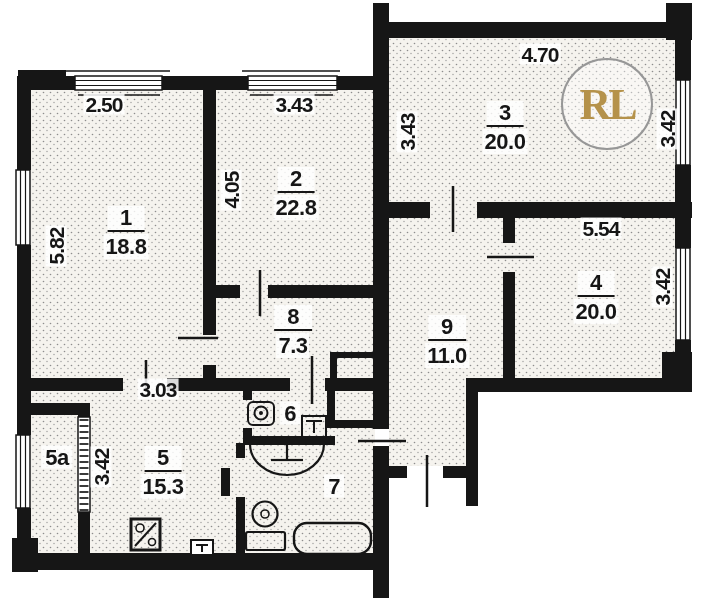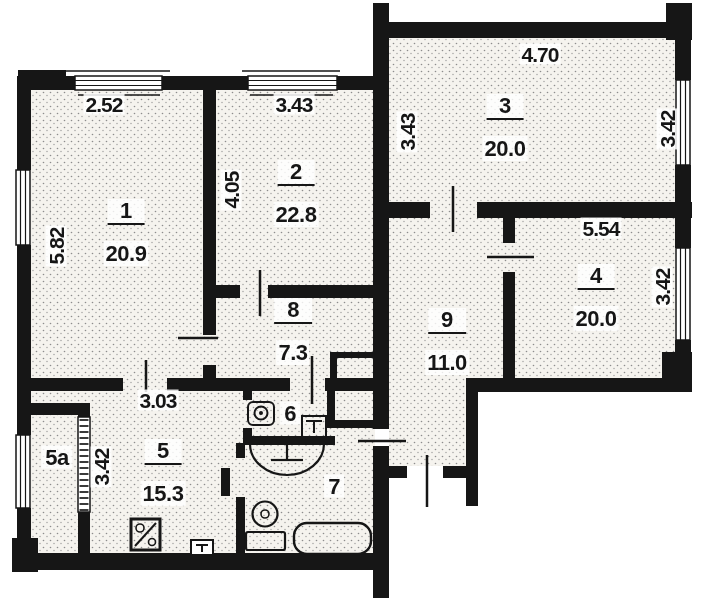--- a/index.html
+++ b/index.html
@@ -7,21 +7,21 @@
           font-family:"Liberation Sans",sans-serif;color:#161616;}
   #plan{position:absolute;left:0;top:0;}
   .dim{position:absolute;transform:translate(-50%,-50%);font-size:21px;font-weight:bold;
        letter-spacing:-1px;white-space:nowrap;background:rgba(255,255,255,.85);
        padding:0 2px;line-height:21px;}
   .dim.v{transform:translate(-50%,-50%) rotate(-90deg);}
   .room{position:absolute;transform:translate(-50%,-50%);text-align:center;
         font-size:22px;font-weight:bold;line-height:23px;letter-spacing:-0.5px;}
   .room .num{display:inline-block;border-bottom:2.5px solid #161616;padding:0 13px 1px;
              background:rgba(255,255,255,.8);}
-  .room .area{display:block;padding-top:17px;}
+  .room .area{display:block;padding-top:3px;}
   .room .area span{background:rgba(255,255,255,.8);padding:0 2px;}
   .room.plain .num{border-bottom:none;padding:0 4px;}
   .watermark{position:absolute;width:88px;height:88px;border:2px solid #979797;
              border-radius:50%;background:rgba(255,255,255,.38);display:flex;
              align-items:center;justify-content:center;font-weight:900;font-size:44px;
              letter-spacing:-3px;color:#b5924a;font-family:"Liberation Serif",serif;}
 </style>
 </head>
 <body>
 
@@ -155,35 +155,35 @@
           <circle cx="152" cy="542" r="3.5" fill="#f5f3ee" stroke="#161616" stroke-width="1.6"></circle>
         </g>
         <g>
           <rect x="191" y="540" width="22" height="15" fill="#fff" stroke="#161616" stroke-width="2"></rect>
           <line x1="196" y1="545" x2="208" y2="545" stroke="#161616" stroke-width="2"></line>
           <line x1="202" y1="545" x2="202" y2="552" stroke="#161616" stroke-width="2"></line>
         </g>
       </g>
   </svg>
 
-  <div class="dim h" style="left:104px;top:104px">2.52</div>
+  <div class="dim h" style="left:104px;top:104px">2.50</div>
   <div class="dim h" style="left:294px;top:104px">3.43</div>
   <div class="dim h" style="left:540px;top:54px">4.70</div>
   <div class="dim h" style="left:601px;top:228px">5.54</div>
-  <div class="dim h" style="left:158px;top:400px">3.03</div>
+  <div class="dim h" style="left:158px;top:389px">3.03</div>
   <div class="dim v" style="left:56px;top:246px">5.82</div>
   <div class="dim v" style="left:231px;top:190px">4.05</div>
   <div class="dim v" style="left:407px;top:132px">3.43</div>
   <div class="dim v" style="left:667px;top:129px">3.42</div>
   <div class="dim v" style="left:662px;top:287px">3.42</div>
   <div class="dim v" style="left:101px;top:467px">3.42</div>
 
   <div class="room" style="left:126px;top:232px">
     <span class="num">1</span>
-    <span class="area"><span>20.9</span></span>
+    <span class="area"><span>18.8</span></span>
   </div>
   <div class="room" style="left:296px;top:193px">
     <span class="num">2</span>
     <span class="area"><span>22.8</span></span>
   </div>
   <div class="room" style="left:505px;top:127px">
     <span class="num">3</span>
     <span class="area"><span>20.0</span></span>
   </div>
   <div class="room" style="left:596px;top:297px">
@@ -205,13 +205,16 @@
   <div class="room plain" style="left:57px;top:457px">
     <span class="num">5a</span>
   </div>
   <div class="room plain" style="left:290px;top:413px">
     <span class="num">6</span>
   </div>
   <div class="room plain" style="left:334px;top:486px">
     <span class="num">7</span>
   </div>
 
+  <div class="watermark" style="left:561px;top:58px">
+    <span>RL</span>
+  </div>
 </div>
 
 </body></html>

